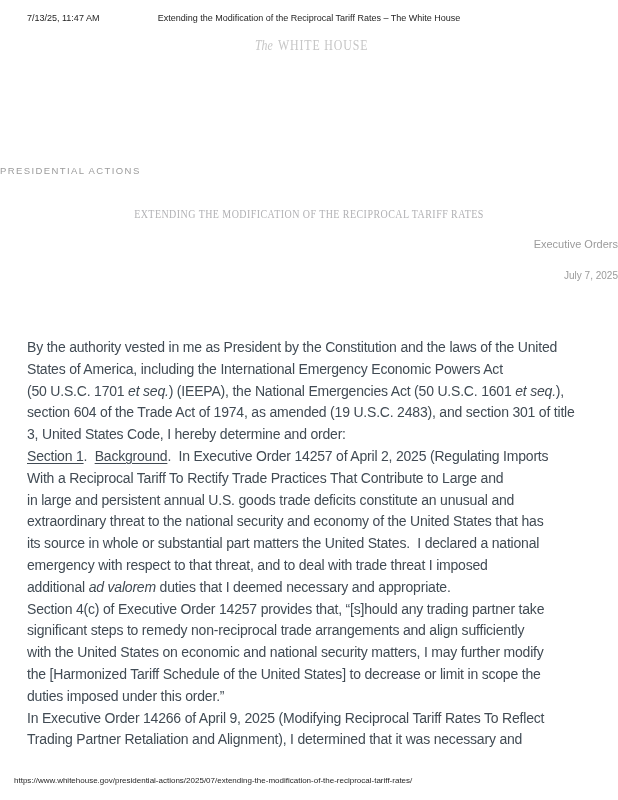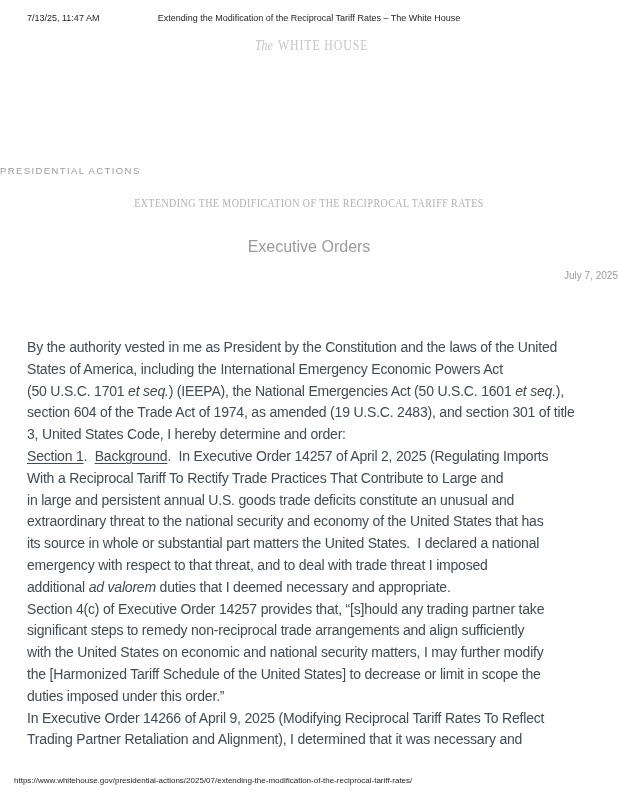--- a/index.html
+++ b/index.html
@@ -63,22 +63,22 @@
     text-align: center;
     font-family: "Liberation Serif", serif;
     font-size: 13.5px;
     letter-spacing: 0.6px;
     color: var(--title-gray, #b1b1b4);
   }
   .article-title .squeeze { display: block; transform: scaleX(0.74); transform-origin: 50% 50%; white-space: nowrap; }
   .category {
     position: absolute;
     top: 238px; left: 0; right: 0;
-    text-align: center;
-    font-size: 16px;
+    text-align: right;
+    font-size: 11px;
     color: var(--muted-gray, #9b9b9b);
   }
   .pubdate {
     position: absolute;
     top: 270px; left: 0; right: 0;
     text-align: right;
     font-size: 10px;
     color: var(--muted-gray, #9b9b9b);
   }
 
@@ -108,21 +108,21 @@
     <span class="print-doctitle">Extending the Modification of the Reciprocal Tariff Rates – The White House</span>
     <span class="print-datetime">7/13/25, 11:47 AM</span>
   </div>
 
   <div class="masthead">
     <span class="squeeze"><span class="logo-prefix">The</span><span class="logo-name">WHITE HOUSE</span></span>
   </div>
 
   <div class="eyebrow">PRESIDENTIAL ACTIONS</div>
 
-  <h1 class="article-title" style="margin:4px;font-weight:normal;">
+  <h1 class="article-title" style="margin:15px;font-weight:normal;">
     <span class="squeeze">EXTENDING THE MODIFICATION OF THE RECIPROCAL TARIFF RATES</span>
   </h1>
 
   <div class="category">Executive Orders</div>
   <div class="pubdate">July 7, 2025</div>
 
   <div class="article-body">
       <div class="body-line"><span>By the authority vested in me as President by the Constitution and the laws of the United</span></div>
       <div class="body-line"><span>States of America, including the International Emergency Economic Powers Act</span></div>
       <div class="body-line"><span>(50 U.S.C. 1701 </span><span class="seg-i">et seq.</span><span>) (IEEPA), the National Emergencies Act (50 U.S.C. 1601 </span><span class="seg-i">et seq.</span><span>),</span></div>

